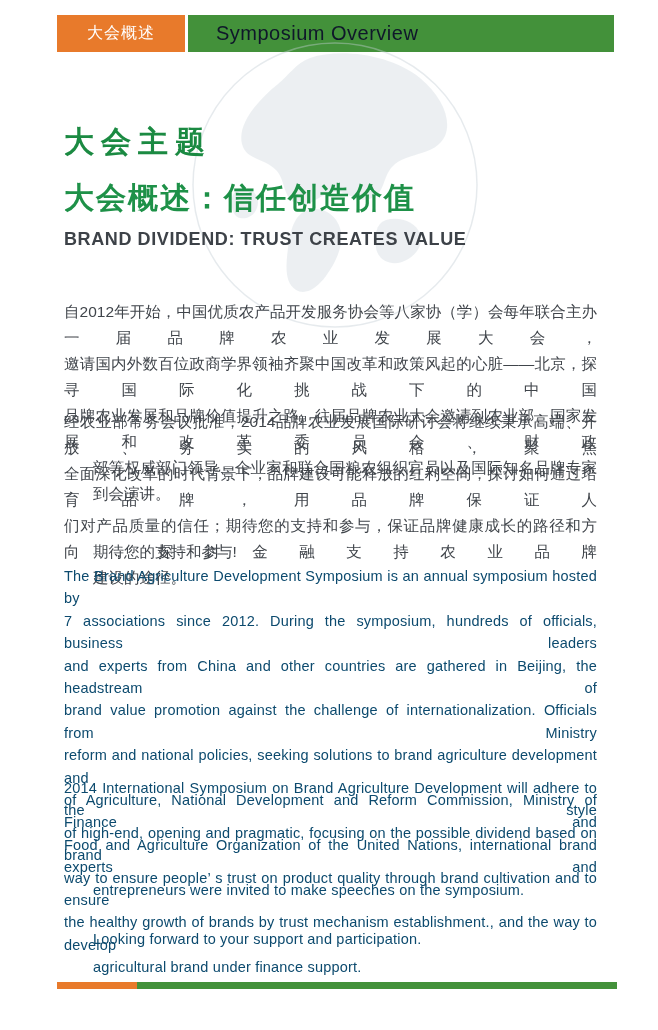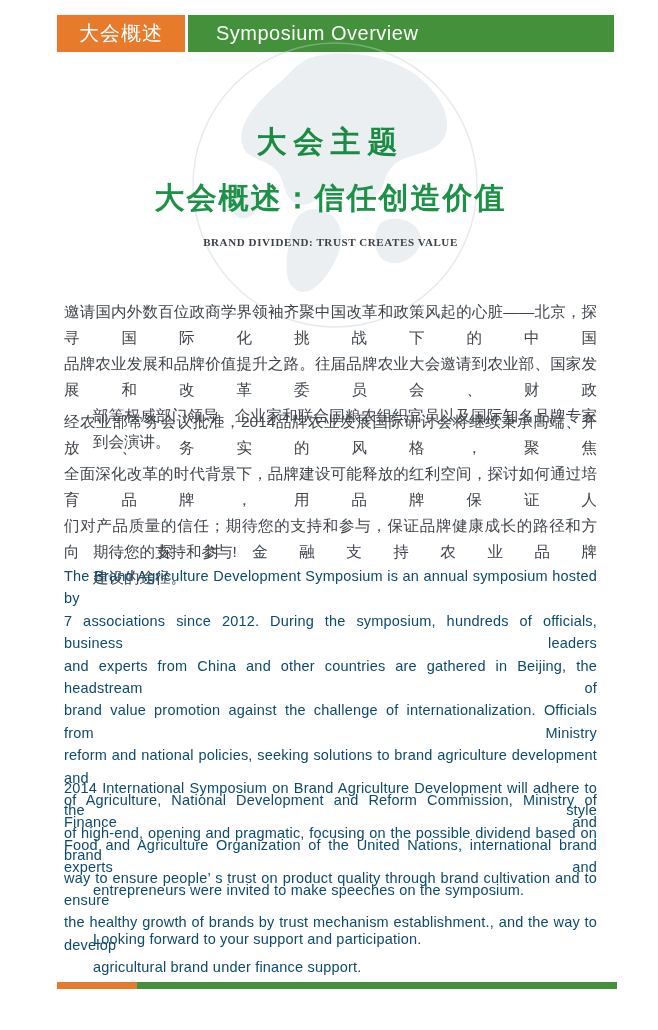--- a/index.html
+++ b/index.html
@@ -11,39 +11,39 @@
     font-family:"Liberation Sans","DejaVu Sans",sans-serif;
     overflow:hidden;
     box-shadow:0 0 4px rgba(0,0,0,.2);
   }
 
   
   .header-bar{position:absolute;left:57px;top:15px;width:557px;height:37px;display:flex;}
   .header-tab{
     width:128px;background:#e87a2b;color:#ffffff;
     display:flex;align-items:center;justify-content:center;
-    font-size:20px;letter-spacing:1px;
+    font-size:16px;letter-spacing:1px;
   }
   .header-gap{width:3px;background:#ffffff;}
   .header-rest{
-    flex:1;background:#43913a;color:#ffffff;
+    flex:1;background:#43913a;color:#0f172a;
     display:flex;align-items:center;
     padding-left:28px;font-size:20px;letter-spacing:0.5px;
   }
 
   
   .globe{position:absolute;left:190px;top:40px;width:290px;height:290px;opacity:0.42;pointer-events:none;}
 
   
   .title-zh,.title-theme,.title-sub{
-    position:absolute;left:64px;width:533px;text-align:center;font-weight:bold;
+    position:absolute;left:64px;width:533px;font-weight:bold;
   }
   .title-zh{top:122px;font-size:30px;color:#1b8a42;letter-spacing:7px;}
   .title-theme{top:178px;font-size:30px;color:#1e9148;letter-spacing:2px;}
-  .title-sub{top:236px;font-size:11px;color:#3d4248;letter-spacing:0.6px;font-family:Liberation Serif, serif;}
+  .title-sub{top:229px;font-size:18px;color:#3d4248;letter-spacing:0.6px;}
 
   
   .para{position:absolute;left:64px;width:533px;}
   .para .ln{text-align:justify;text-align-last:justify;}
   .para .ln.last{text-align-last:left;margin-left:29px;}
   .para.zh{font-size:15.5px;line-height:26px;color:#40454b;}
   .para.en{font-size:14.5px;line-height:22.4px;color:#0c4a6e;letter-spacing:0.2px;}
   .para-zh-1{top:299px;}
   .para-zh-2{top:409px;}
   .para-zh-3{top:539px;}
@@ -74,20 +74,21 @@
     <path fill="#d3dbe1" d="M196 180 C210 176 226 182 230 194 C234 206 224 218 212 222 C200 226 188 220 186 208 C184 196 186 183 196 180 Z"></path>
     <path fill="#d3dbe1" d="M48 150 C58 146 68 152 68 162 C68 172 60 180 50 178 C40 176 38 154 48 150 Z"></path>
   </svg>
 
   <div class="title-zh">大会主题</div>
   <div class="title-theme">大会概述：信任创造价值</div>
   <div class="title-sub">BRAND DIVIDEND: TRUST CREATES VALUE</div>
 
   <div>
       <div class="para zh para-zh-1">
+        <div class="ln">自2012年开始，中国优质农产品开发服务协会等八家协（学）会每年联合主办一届品牌农业发展大会，</div>
         <div class="ln">邀请国内外数百位政商学界领袖齐聚中国改革和政策风起的心脏——北京，探寻国际化挑战下的中国</div>
         <div class="ln">品牌农业发展和品牌价值提升之路。往届品牌农业大会邀请到农业部、国家发展和改革委员会、财政</div>
         <div class="ln last">部等权威部门领导、企业家和联合国粮农组织官员以及国际知名品牌专家到会演讲。</div>
       </div>
       <div class="para zh para-zh-2">
         <div class="ln">经农业部常务会议批准，2014品牌农业发展国际研讨会将继续秉承高端、开放、务实的风格，聚焦</div>
         <div class="ln">全面深化改革的时代背景下，品牌建设可能释放的红利空间，探讨如何通过培育品牌，用品牌保证人</div>
         <div class="ln">们对产品质量的信任；期待您的支持和参与，保证品牌健康成长的路径和方向，探讨金融支持农业品牌</div>
         <div class="ln last">建设的途径。</div>
       </div>

